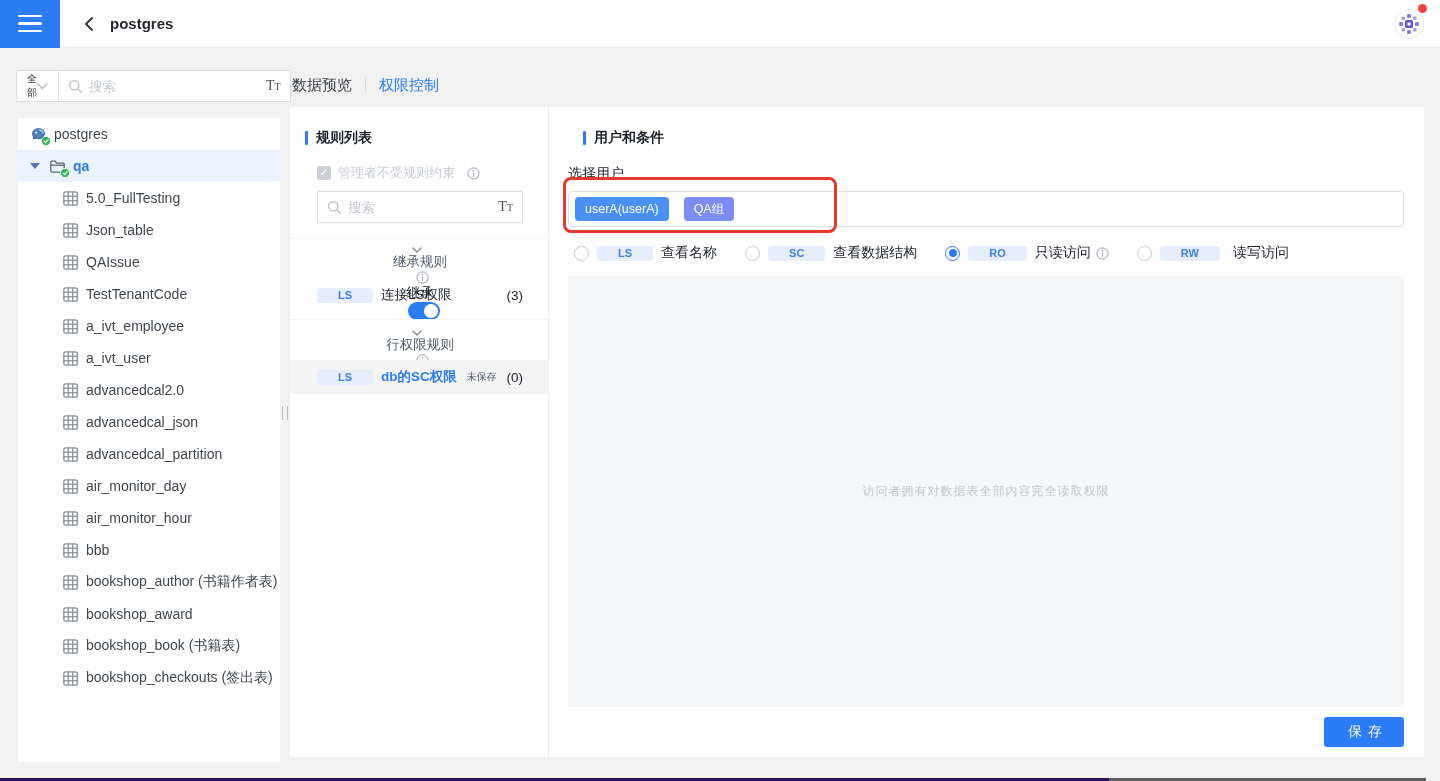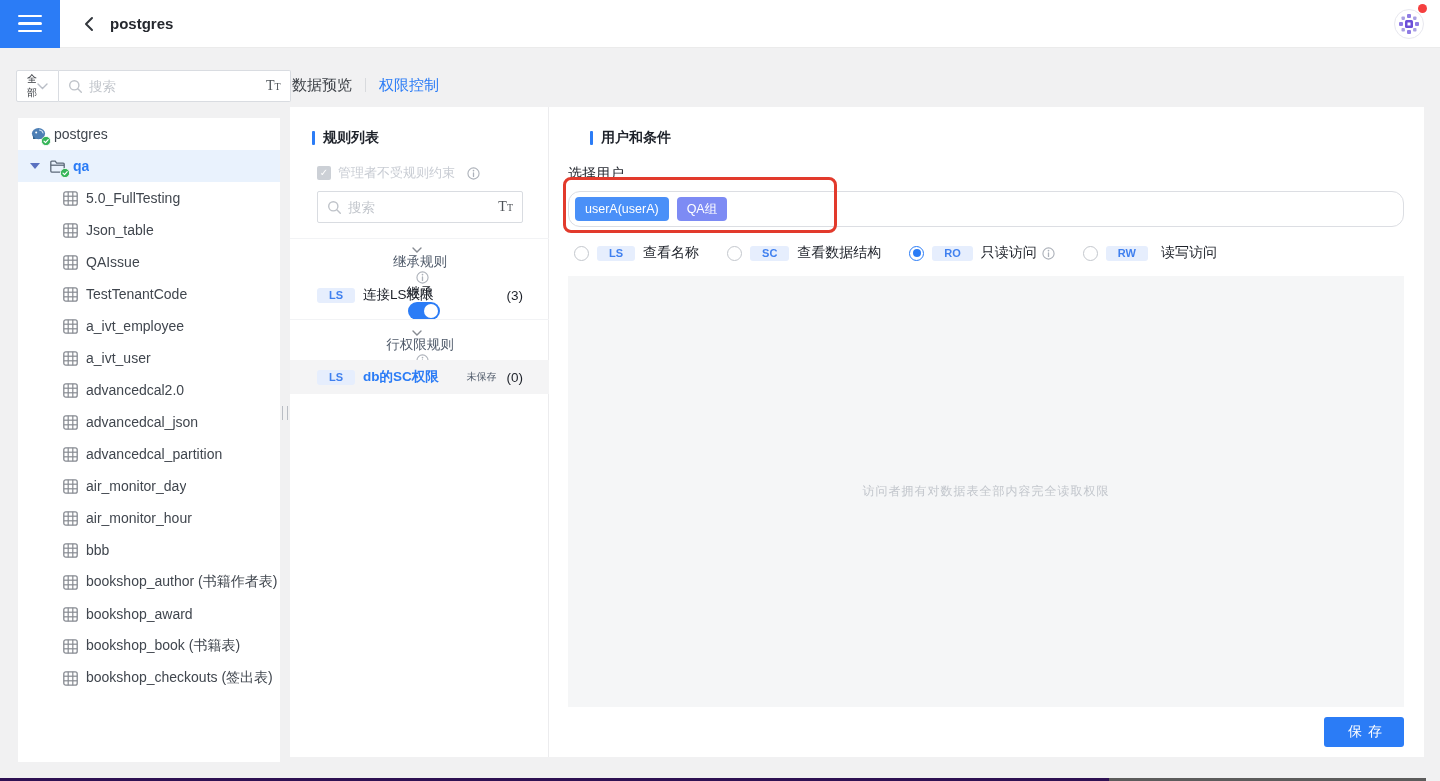--- a/index.html
+++ b/index.html
@@ -48,46 +48,46 @@
   .tabs { position:absolute; top:74px; left:292px; display:flex; align-items:center; height:22px; }
   .tab { font-size:15px; color:#3c4046; cursor:pointer; }
   .tab.active { color:#2b7cf6; }
   .tab-sep { width:1px; height:14px; background:#d8dadd; margin:0 13px; }
 
   
   .card { position:absolute; top:107px; left:290px; width:1134px; height:650px; background:#fff; }
 
   
   .mid { position:absolute; top:0; left:0; width:259px; height:650px; border-right:1px solid #ececee; }
-  .sec-title { position:absolute; top:22px; left:22px; display:flex; align-items:center; font-size:14px; font-weight:bold; color:#1d2129; }
+  .sec-title { position:absolute; top:22px; left:15px; display:flex; align-items:center; font-size:14px; font-weight:bold; color:#1d2129; }
   .blue-bar { width:3px; height:14px; background:#2b7cf6; margin-right:8px; border-radius:1px; }
   .admin-row { position:absolute; top:57px; left:27px; width:206px; display:flex; align-items:center; gap:7px; font-size:13px; color:#c9cdd4; }
   .cbx { width:14px; height:14px; background:#ccd0d6; border-radius:2px; color:#fff; font-size:10px; line-height:14px; text-align:center; flex:none; cursor:pointer; }
   .rsearch { position:absolute; top:84px; left:27px; width:206px; height:32px; border:1px solid #d9dce1; border-radius:2px; display:flex; align-items:center; padding:0 9px; background:#fff; }
   .mid .hr1 { position:absolute; top:131px; left:0; width:259px; height:1px; background:#f2f3f5; }
   .mid .hr2 { position:absolute; top:212px; left:0; width:259px; height:1px; background:#f2f3f5; }
   .sec-row { position:absolute; left:27px; width:206px; height:20px; display:flex; align-items:center; font-size:13.5px; color:#4e5969;flex-direction:column; }
   .sec-row .chev { margin-right:7px; display:flex; }
   .sec-row .info-i, .admin-row .info-i, .radio-item .info-i { color:#adb2ba; margin-left:5px; display:flex; }
   .spacer { flex:1; }
   .toggle { width:32px; height:18px; border-radius:9px; background:#2b7cf6; position:relative; margin-left:8px; cursor:pointer; flex:none; }
   .toggle .knob { position:absolute; top:2px; right:2px; width:14px; height:14px; border-radius:50%; background:#fff; }
   .toggle-label { color:#1d2129; }
   .plus-btn { width:18px; height:18px; border:none; border-radius:3px; background:#2b7cf6; color:#fff; font-size:14px; line-height:16px; cursor:pointer; flex:none; }
   .rule-row { position:absolute; left:27px; width:206px; height:20px; display:flex; align-items:center; font-size:13.5px; color:#1d2129; cursor:pointer; }
-  .pbadge { background:#e6eefd; color:#4080ef; font-size:11px; font-weight:bold; border-radius:3px; padding:2px 12px; margin-right:8px; line-height:1; flex:none; }
+  .pbadge { background:#e6eefd; color:#4080ef; font-size:11px; font-weight:bold; border-radius:3px; padding:2px 21px; margin-right:8px; line-height:1; flex:none; }
   .rule-sel { position:absolute; top:253px; left:0; width:259px; height:34px; background:#f4f4f5; display:flex; align-items:center; padding:0 26px 0 27px; font-size:13.5px; cursor:pointer; }
   .rule-sel .rule-name { color:#2b7cf6; font-weight:bold; }
   .rule-sel .rule-status { color:#4e5969; font-size:10px; margin-right:10px; }
   .rule-count { color:#1d2129; }
 
   
   .rightp { position:absolute; top:0; left:278px; width:836px; height:650px; }
   .user-label { position:absolute; top:58px; left:0; font-size:14px; color:#1d2129; }
-  .taginput { position:absolute; top:84px; left:0; width:836px; height:36px; border:1px solid #dcdee3; border-radius:12px; background:#fff; display:flex; align-items:center; padding:0 6px; gap:8px; cursor:text; }
+  .taginput { position:absolute; top:84px; left:0; width:836px; height:36px; border:1px solid #dcdee3; border-radius:4px; background:#fff; display:flex; align-items:center; padding:0 6px; gap:15px; cursor:text; }
   .utag { height:24px; display:flex; align-items:center; padding:0 10px; border-radius:4px; color:#fff; font-size:12.5px; }
   .radio-row { position:absolute; top:137px; left:6px; display:flex; align-items:center; gap:28px; }
   .radio-item { display:flex; align-items:center; cursor:pointer; }
   .radio { width:15px; height:15px; border-radius:50%; border:1px solid #c3c7cd; background:#fff; margin-right:8px; flex:none; position:relative; }
   .radio-item.checked .radio { border:1.5px solid #2b7cf6; }
   .radio-item.checked .radio::after { content:""; position:absolute; inset:2.5px; border-radius:50%; background:#2b7cf6; }
   .radio-item .rlabel { font-size:14px; color:#1d2129; margin-left:8px; }
   .graybody { position:absolute; top:169px; left:0; width:836px; height:431px; background:#f5f6f7; display:flex; align-items:center; justify-content:center; }
   .graybody span { font-size:12px; color:#c2c6cc; letter-spacing:1px; }
   .save-btn { position:absolute; top:610px; right:0; width:80px; height:30px; background:#2b7cf6; border:none; border-radius:3px; color:#fff; font-size:14px; letter-spacing:6px; padding-left:8px; cursor:pointer; font-family:inherit; }

